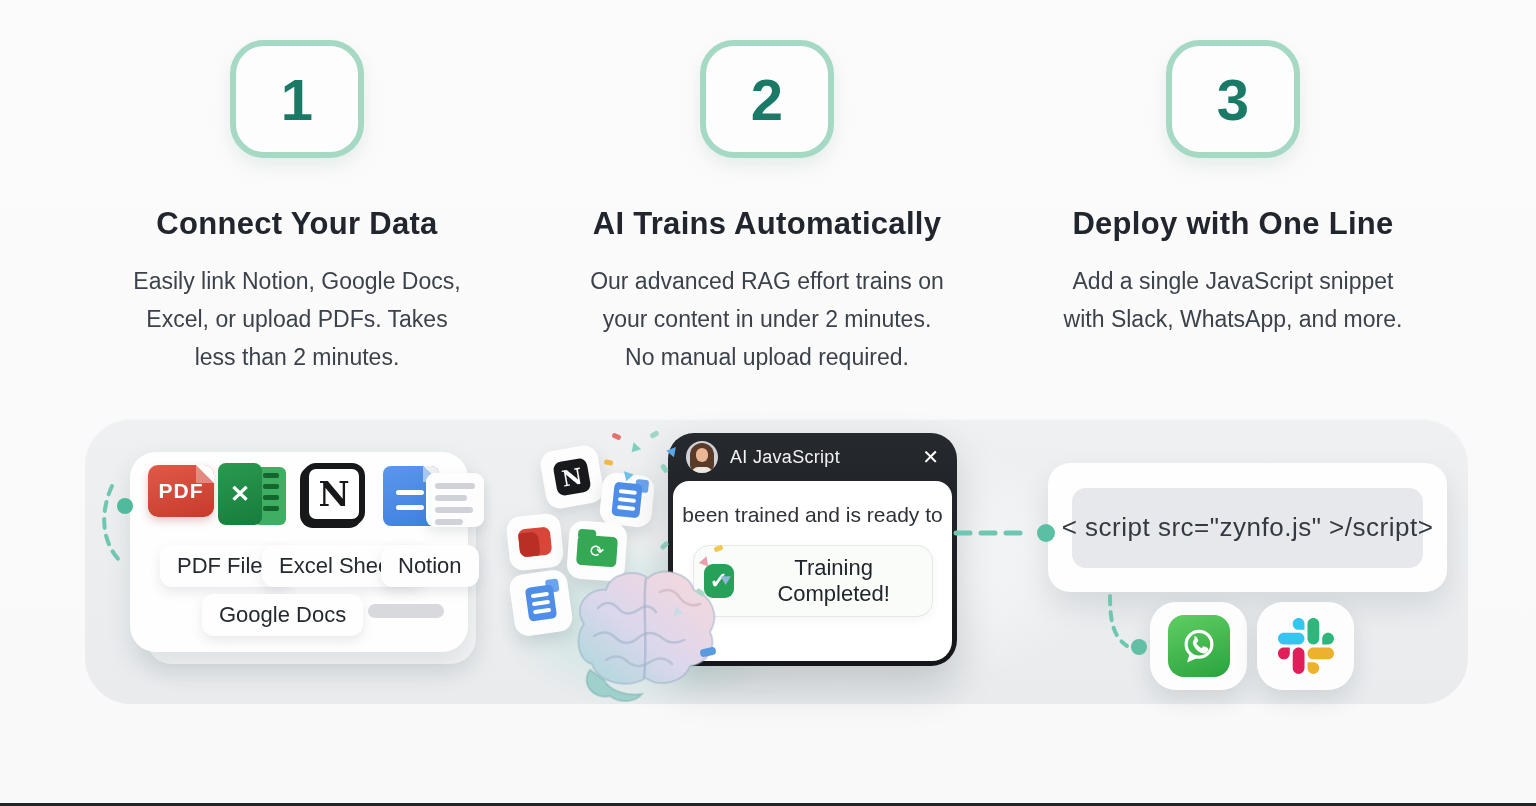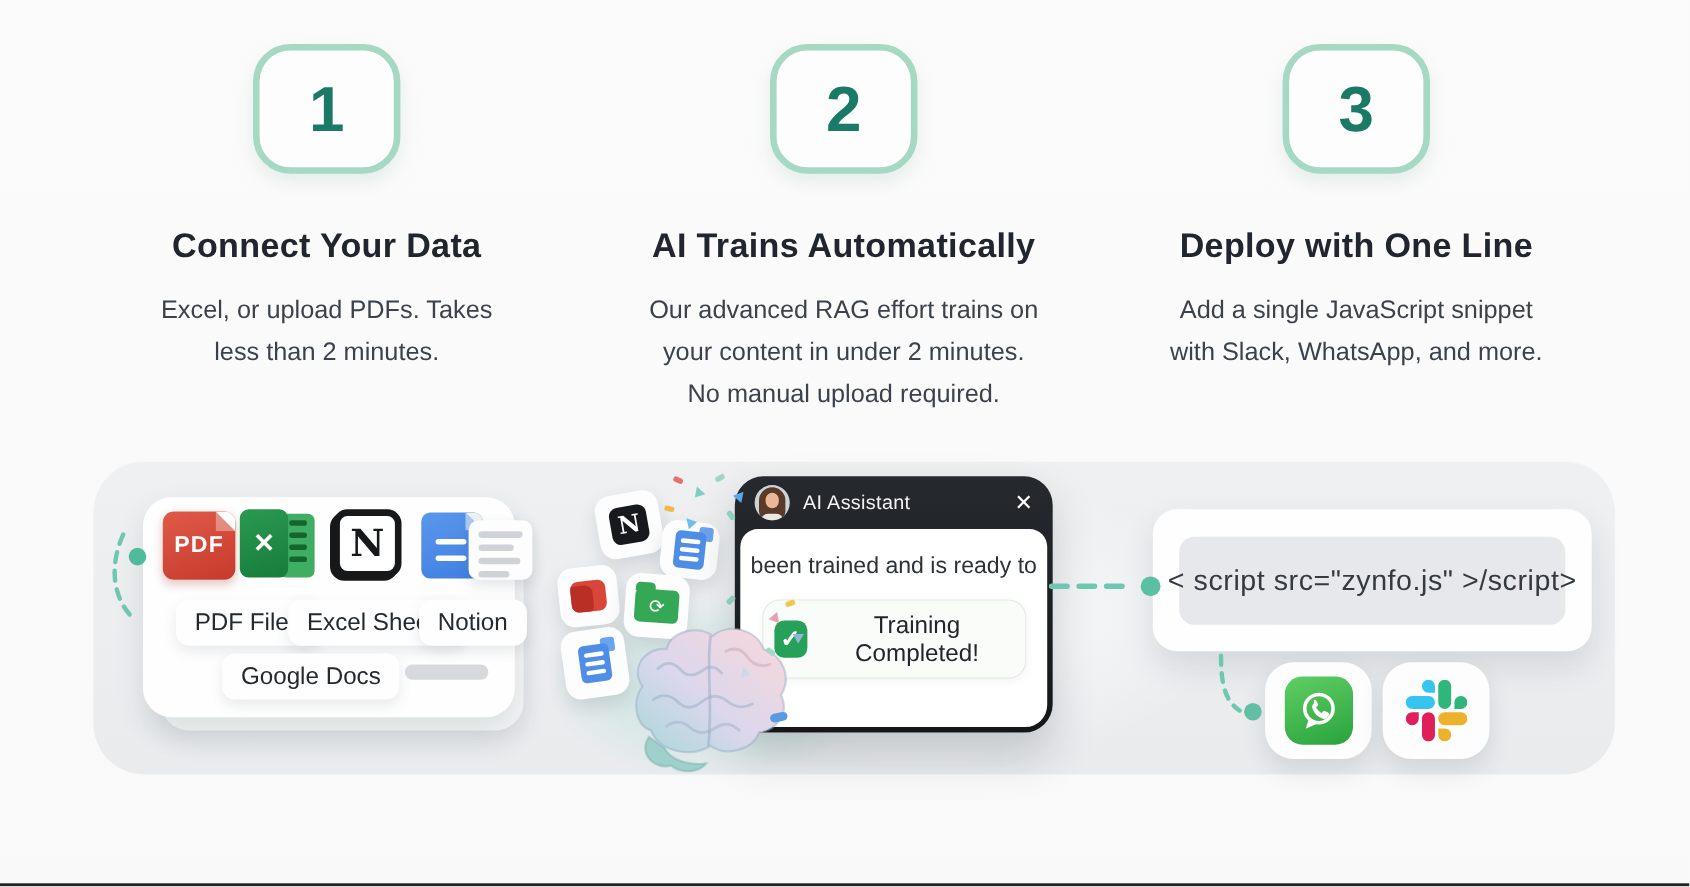--- a/index.html
+++ b/index.html
@@ -26,21 +26,21 @@
     background:radial-gradient(closest-side, rgba(255,255,255,.85), rgba(255,255,255,0)); }
   .panel-glow-teal { position:absolute; left:500px; top:540px; width:300px; height:170px;
     background:radial-gradient(closest-side, rgba(150,215,205,.5), rgba(150,215,205,0)); }
 
   
   .src-card-back { position:absolute; left:146px; top:468px; width:330px; height:196px;
     background:#f3f4f5; border-radius:26px; box-shadow:0 10px 22px rgba(60,80,90,.10); }
   .src-card { position:absolute; left:130px; top:452px; width:338px; height:200px;
     background:#fefefe; border-radius:26px; box-shadow:0 12px 26px rgba(60,80,90,.12); }
 
-  .icon-pdf { position:absolute; left:148px; top:465px; width:66px; height:62px;
+  .icon-pdf { position:absolute; left:148px; top:465px; width:66px; height:52px;
     background:linear-gradient(160deg,#e05a48,#c63a2c); border-radius:10px;
     display:flex; align-items:center; justify-content:center; box-shadow:0 4px 8px rgba(150,50,40,.25); }
   .icon-pdf .fold { position:absolute; top:0; right:0; width:0; height:0;
     border-top:18px solid #fefefe; border-left:18px solid rgba(255,255,255,.35); border-top-right-radius:10px; }
   .icon-pdf span { color:#fff; font-weight:bold; font-size:21px; letter-spacing:1px; }
 
   .icon-excel { position:absolute; left:218px; top:463px; width:68px; height:64px; }
   .icon-excel .back { position:absolute; right:0; top:4px; width:32px; height:58px;
     background:#3fae63; border-radius:6px; }
   .icon-excel .back i { display:block; width:16px; height:5px; background:#14662f; border-radius:2px; margin:6px 0 0 9px; }
@@ -138,20 +138,21 @@
 <body>
 
 <div id="stage">
 
   <div class="step-col" style="left:57px;">
     <div class="num-badge">
       <span>1</span>
     </div>
     <div class="step-title">Connect Your Data</div>
     <div class="step-lines">
+      <div class="step-line">Easily link Notion, Google Docs,</div>
       <div class="step-line">Excel, or upload PDFs. Takes</div>
       <div class="step-line">less than 2 minutes.</div>
     </div>
   </div>
 
   <div class="step-col" style="left:527px;">
     <div class="num-badge">
       <span>2</span>
     </div>
     <div class="step-title">AI Trains Automatically</div>
@@ -250,21 +251,21 @@
       </div>
   </div>
 
   <div class="chat">
     <div class="chat-header">
       <div class="avatar">
         <i class="hair"></i>
           <i class="face"></i>
           <i class="body"></i>
       </div>
-      <span class="chat-title">AI Assistant</span>
+      <span class="chat-title">AI JavaScript</span>
       <span class="chat-close">✕</span>
     </div>
     <div class="chat-body">
       <div class="chat-msg-line">been trained and is ready to</div>
       <div class="status-card">
         <div class="check-sq">
             <span>✓</span>
           </div>
         <span class="status-label">Training Completed!</span>
       </div>

